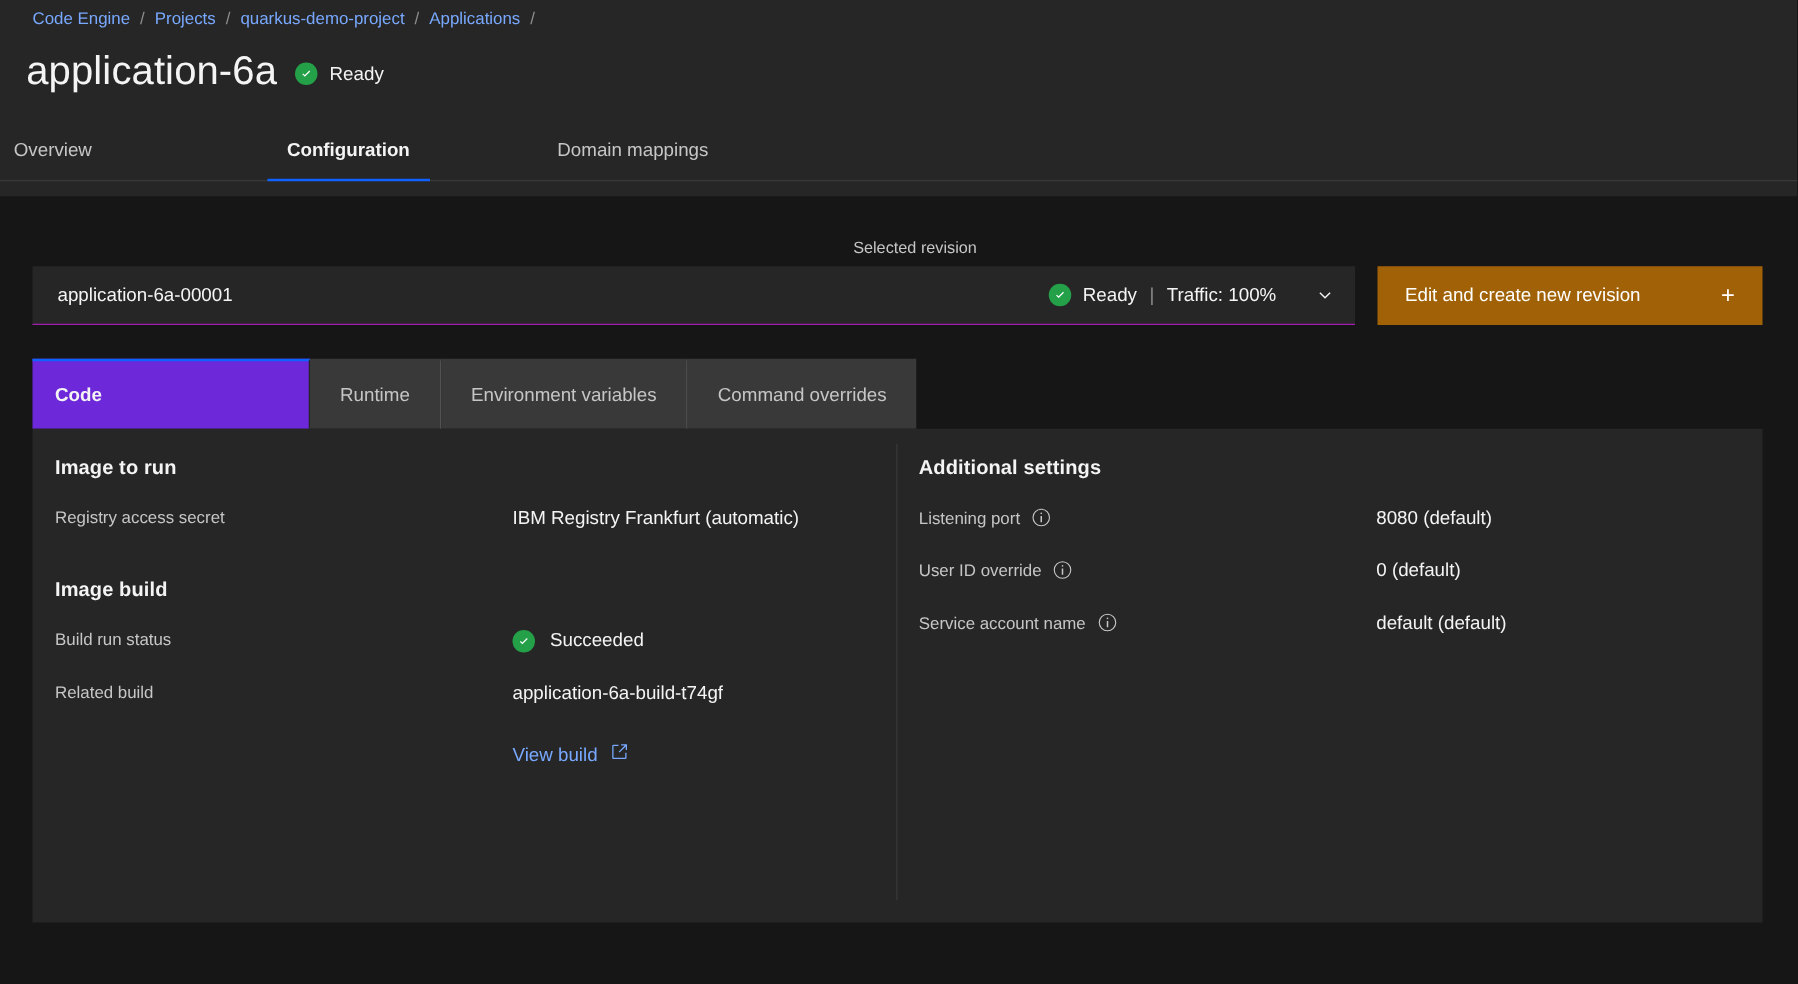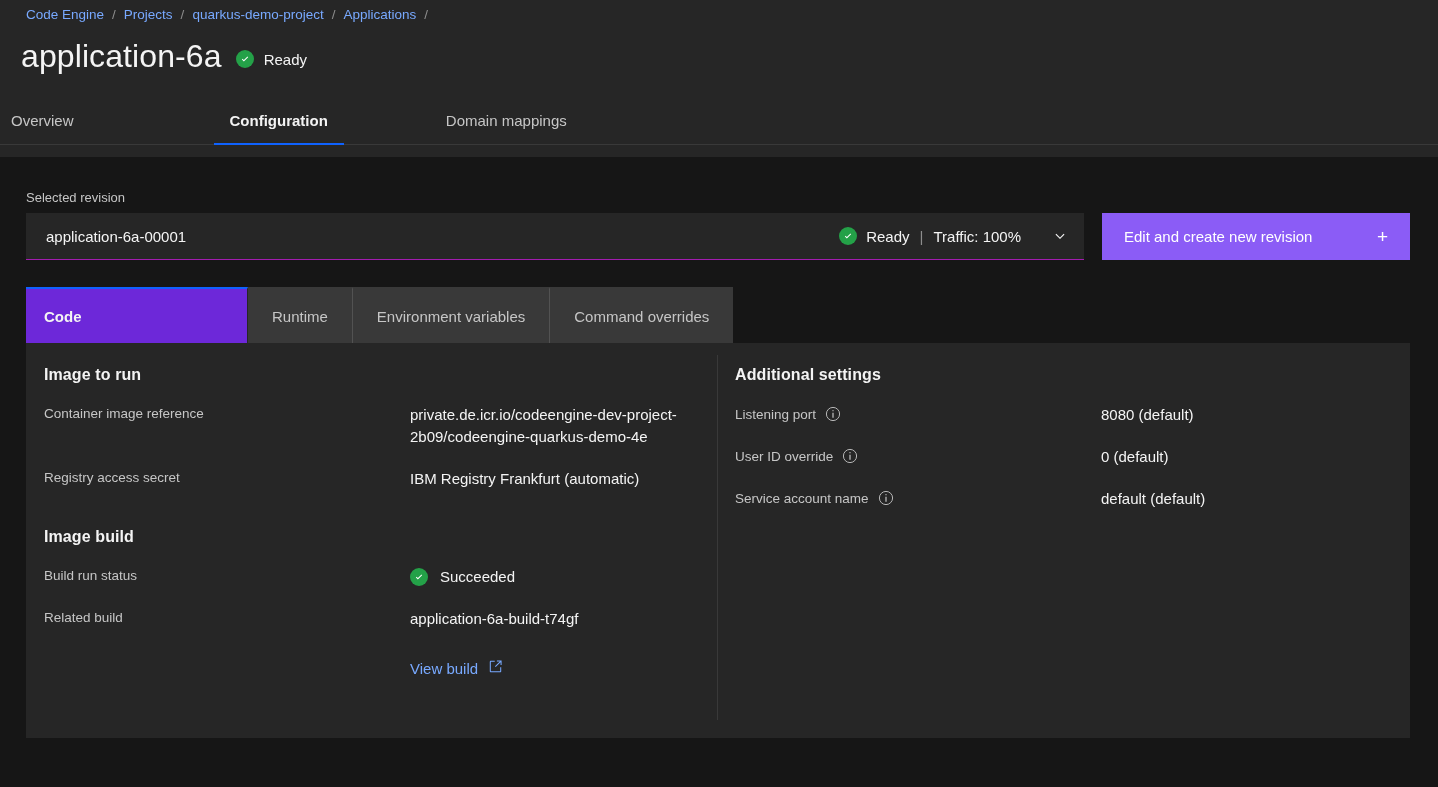--- a/index.html
+++ b/index.html
@@ -105,20 +105,21 @@
     border-bottom-color: #0f62fe;
   }
 
   
   .body { padding: 0; }
 
   .sel-label {
     color: #c6c6c6;
     font-size: 13px;
     padding: 33px 0 8px 26px;
+    text-align: center;
   }
 
   .rev-row {
     display: flex;
     align-items: stretch;
     padding-left: 26px;
     padding-right: 28px;
     gap: 18px;
   }
 
@@ -147,21 +148,21 @@
   }
   .rev-meta .divider { color: #8d8d8d; padding: 0 1px; }
   .chev {
     margin-left: 22px;
     display: flex;
     align-items: center;
     color: #f4f4f4;
   }
 
   .btn-primary {
-    background: #8b5cf6;
+    background: #a16207;
     color: #ffffff;
     font-size: 15px;
     border: none;
     width: 308px;
     height: 47px;
     display: flex;
     align-items: center;
     justify-content: space-between;
     padding: 0 22px 0 22px;
     cursor: pointer;
@@ -360,24 +361,20 @@
     </div>
 
     <div class="panel">
 
       <div class="panel-divider"></div>
 
       <div class="panel-col col-left">
 
         <h2 class="section-title">Image to run</h2>
 
-        <div class="kv">
-          <div class="kv-key">Container image reference</div>
-          <div class="kv-val">private.de.icr.io/codeengine-dev-project-2b09/codeengine-quarkus-demo-4e</div>
-        </div>
 
         <div class="kv">
           <div class="kv-key">Registry access secret</div>
           <div class="kv-val">IBM Registry Frankfurt (automatic)</div>
         </div>
 
         <h2 class="section-title second">Image build</h2>
 
         <div class="kv">
           <div class="kv-key">Build run status</div>

